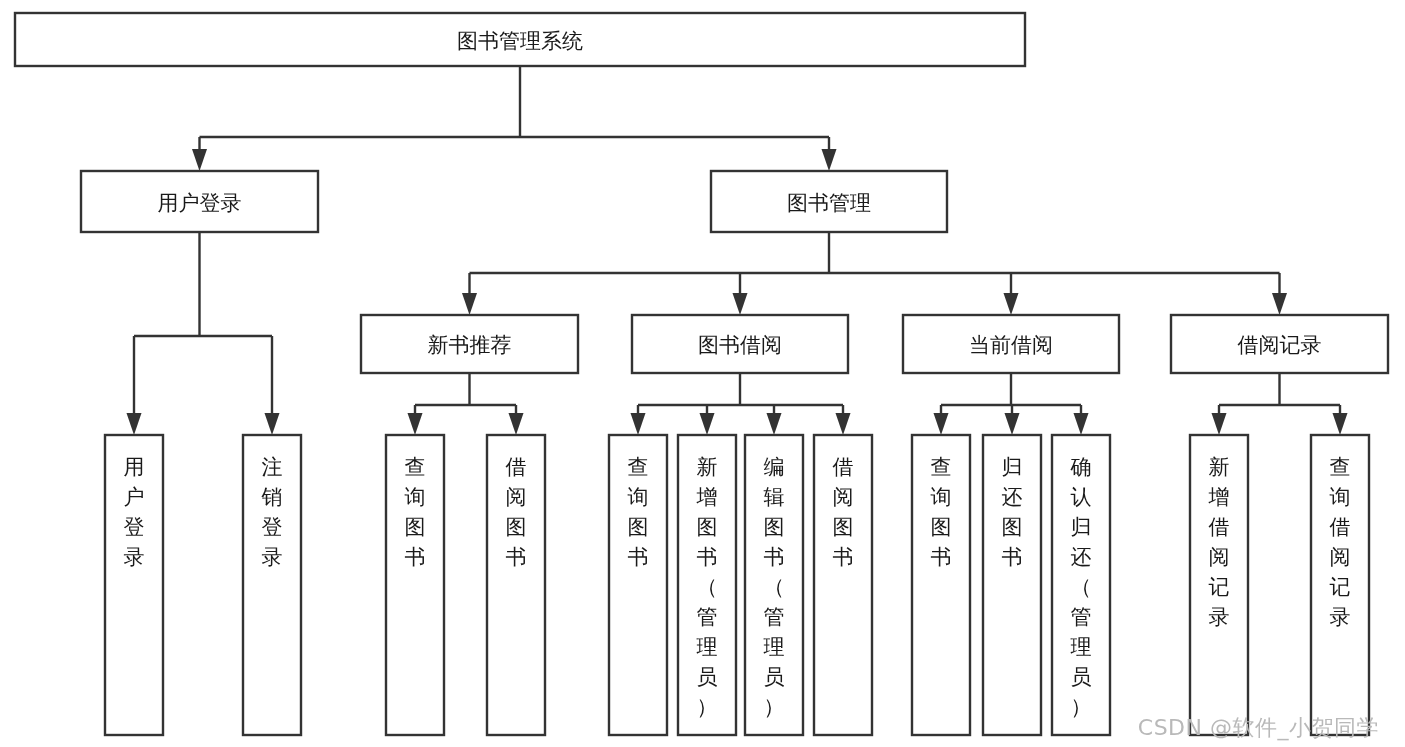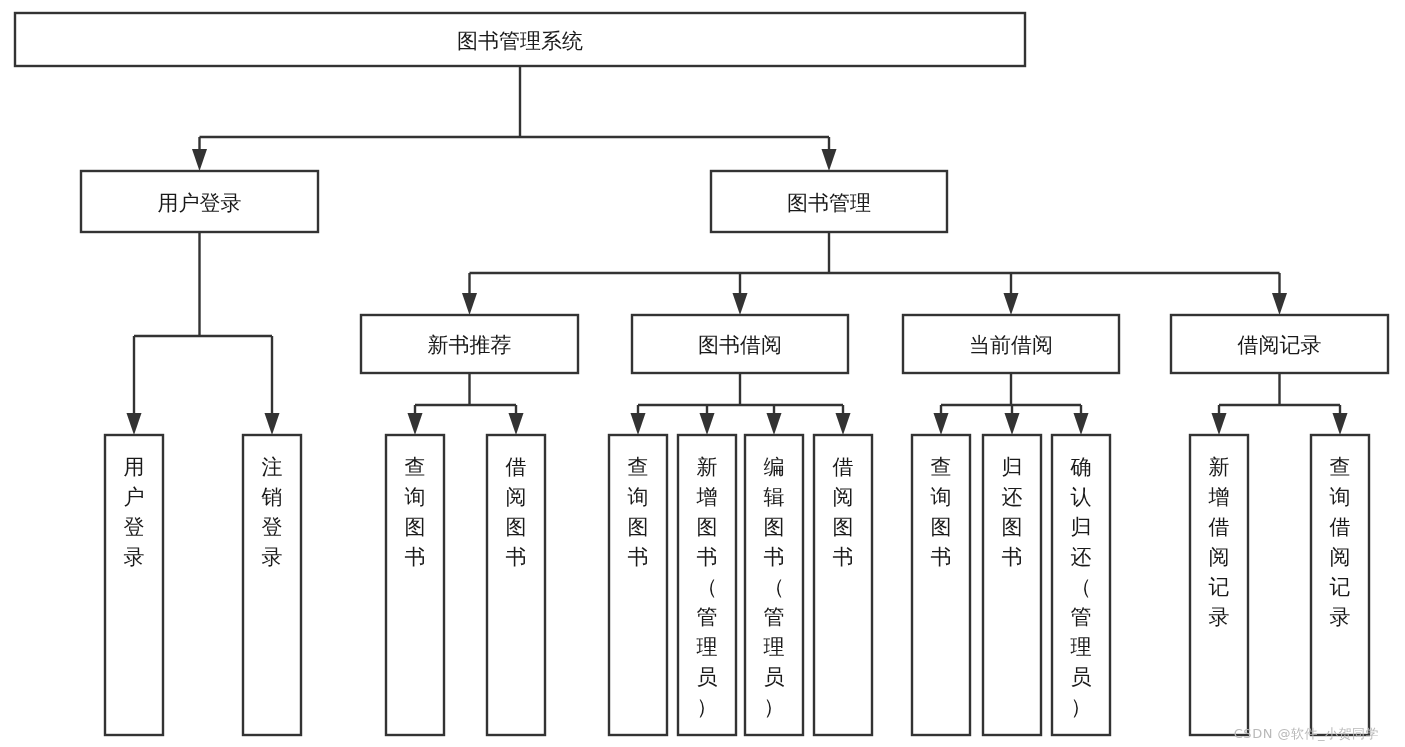--- a/index.html
+++ b/index.html
@@ -54,21 +54,21 @@
     font-family: "DejaVu Sans", "Liberation Sans", sans-serif;
     font-size: 21px;
     fill: #1a1a1a;
     text-anchor: middle;
   }
   .watermark-text {
     position: absolute;
     right: 12px;
     bottom: 4px;
     font-family: "DejaVu Sans", "Liberation Sans", sans-serif;
-    font-size: 13px;
+    font-size: 22px;
     color: #b9b9b9;
     white-space: nowrap;
     letter-spacing: 0.5px;
   }
 </style>
 </head>
 <body>
 
 <div id="diagram-root">
   <svg id="tree-svg" viewBox="0 0 1405 747" xmlns="http://www.w3.org/2000/svg">

